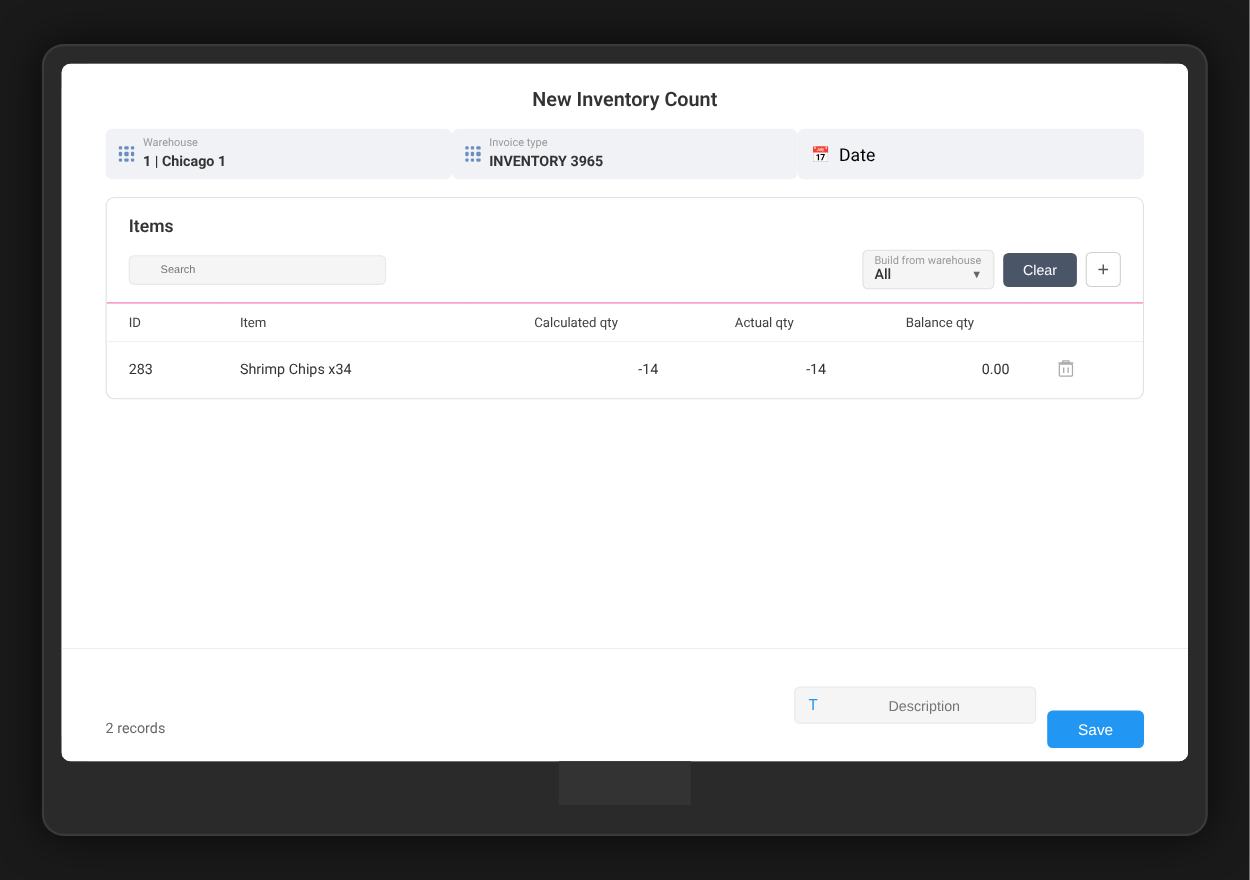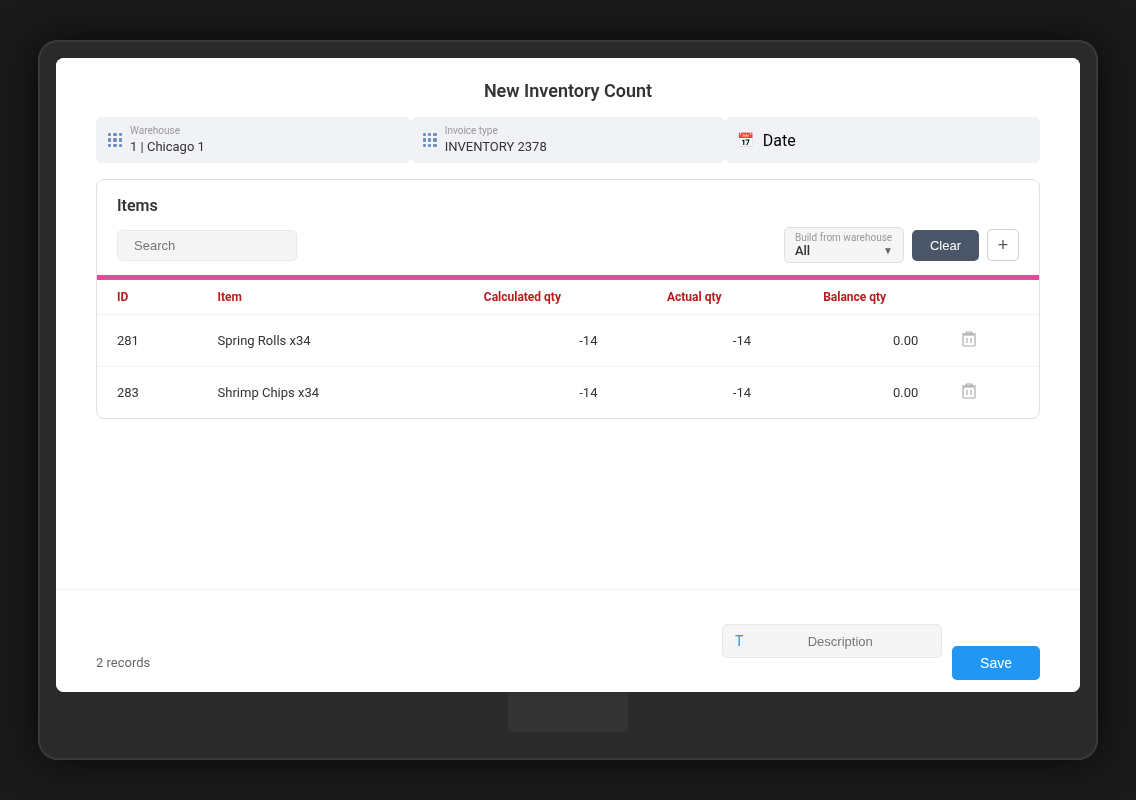--- a/index.html
+++ b/index.html
@@ -78,21 +78,21 @@
       min-height: 44px;
     }
     .field-box .field-label {
       font-size: 10px;
       color: #999;
       display: block;
     }
     .field-box .field-value {
       font-size: 13px;
       color: #333;
-      font-weight: 400;
+      font-weight: 700;
     }
     .field-box .field-placeholder {
       font-size: 13px;
       color: #bbb;
     }
     .field-box-date {
       flex: 1;
       display: flex;
       align-items: center;
       gap: 8px;
@@ -110,41 +110,41 @@
       flex-direction: column;
     }
     .items-panel {
       border: 1px solid #e0e0e0;
       border-radius: 8px;
       background: #fff;
       overflow: hidden;
     }
     .items-header {
       padding: 16px 20px 12px 20px;
-      border-bottom: 5px solid #ec4899;
+      border-bottom: 1px solid #ec4899;
     }
     .items-title {
       font-size: 16px;
       font-weight: 600;
       color: #333;
       margin-bottom: 12px;
     }
     .items-toolbar {
       display: flex;
       align-items: center;
       gap: 10px;
     }
     .search-box {
       background: #f5f5f5;
       border: 1px solid #e8e8e8;
       border-radius: 5px;
-      padding: 7px 16px;
-      font-size: 13px;
+      padding: 7px 28px;
+      font-size: 10px;
       color: #999;
-      width: 180px;
+      width: 234px;
     }
     .toolbar-right {
       margin-left: auto;
       display: flex;
       align-items: center;
       gap: 8px;
     }
     .build-from-dropdown {
       display: flex;
       flex-direction: column;
@@ -198,22 +198,22 @@
     }
 
     
     .items-table {
       width: 100%;
       border-collapse: collapse;
     }
     .items-table th {
       text-align: left;
       font-size: 12px;
-      color: #b91c1c;
-      font-weight: 700;
+      color: #404040;
+      font-weight: 400;
       padding: 10px 20px;
       border-bottom: 1px solid #f0f0f0;
       background: #fff;
     }
     .items-table th.right { text-align: center; }
     .items-table td {
       font-size: 13px;
       color: #333;
       padding: 14px 20px;
       border-bottom: 1px solid #f5f5f5;
@@ -339,21 +339,21 @@
               <span></span>
             <span></span>
               <span></span>
               <span></span>
             <span></span>
               <span></span>
               <span></span>
           </div>
           <div>
             <span class="field-label">Invoice type</span>
-            <span class="field-value">INVENTORY 2378</span>
+            <span class="field-value">INVENTORY 3965</span>
           </div>
         </div>
 
 
         <div class="field-box-date">
           <span class="cal-icon">📅</span>
           <span class="field-placeholder">Date</span>
         </div>
       </div>
 
@@ -384,38 +384,20 @@
                 <th>ID</th>
                 <th>Item</th>
                 <th class="right">Calculated qty</th>
                 <th class="right">Actual qty</th>
                 <th class="right">Balance qty</th>
                 <th></th>
               </tr>
             </thead>
             <tbody id="table-body">
 
-            <tr>
-      <td>281</td>
-      <td>Spring Rolls x34</td>
-      <td class="right">-14</td>
-      <td class="right">-14</td>
-      <td class="right">0.00</td>
-      <td>
-        <button class="delete-btn">
-          <svg width="14" height="16" viewBox="0 0 14 16" fill="none" xmlns="http://www.w3.org/2000/svg">
-            <rect x="1" y="4" width="12" height="11" rx="1" stroke="#aaa" stroke-width="1.2" fill="none"></rect>
-            <line x1="5" y1="7" x2="5" y2="12" stroke="#aaa" stroke-width="1.2"></line>
-            <line x1="9" y1="7" x2="9" y2="12" stroke="#aaa" stroke-width="1.2"></line>
-            <line x1="0" y1="3" x2="14" y2="3" stroke="#aaa" stroke-width="1.2"></line>
-            <rect x="4" y="1" width="6" height="2" rx="0.5" stroke="#aaa" stroke-width="1.2" fill="none"></rect>
-          </svg>
-        </button>
-      </td>
-    </tr>
                 <tr>
       <td>283</td>
       <td>Shrimp Chips x34</td>
       <td class="right">-14</td>
       <td class="right">-14</td>
       <td class="right">0.00</td>
       <td>
         <button class="delete-btn">
           <svg width="14" height="16" viewBox="0 0 14 16" fill="none" xmlns="http://www.w3.org/2000/svg">
             <rect x="1" y="4" width="12" height="11" rx="1" stroke="#aaa" stroke-width="1.2" fill="none"></rect>

